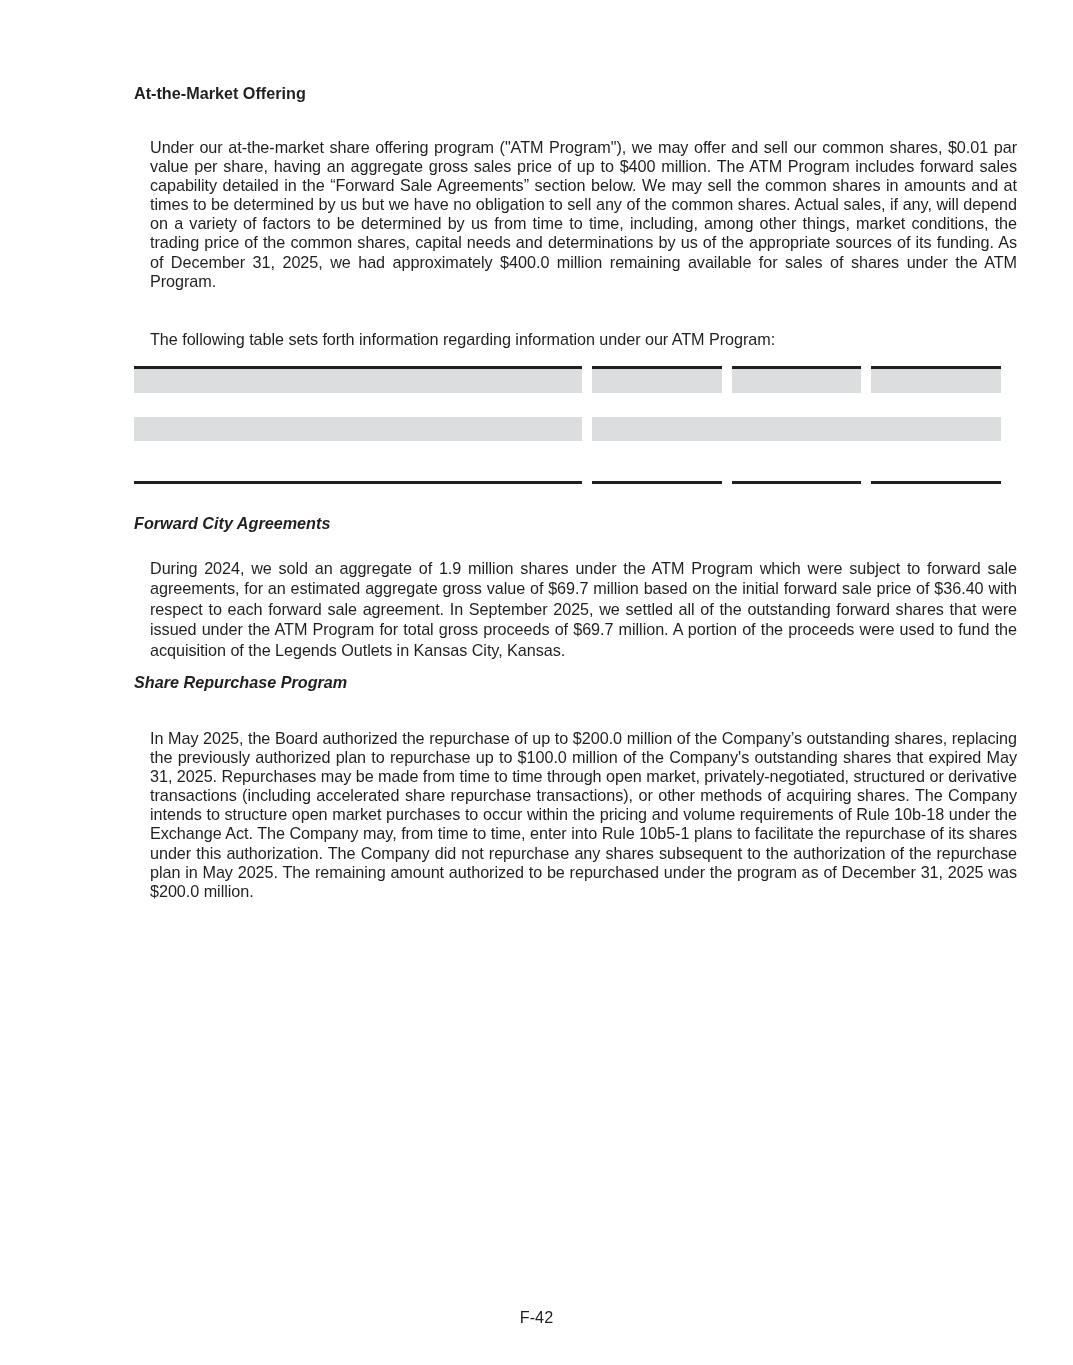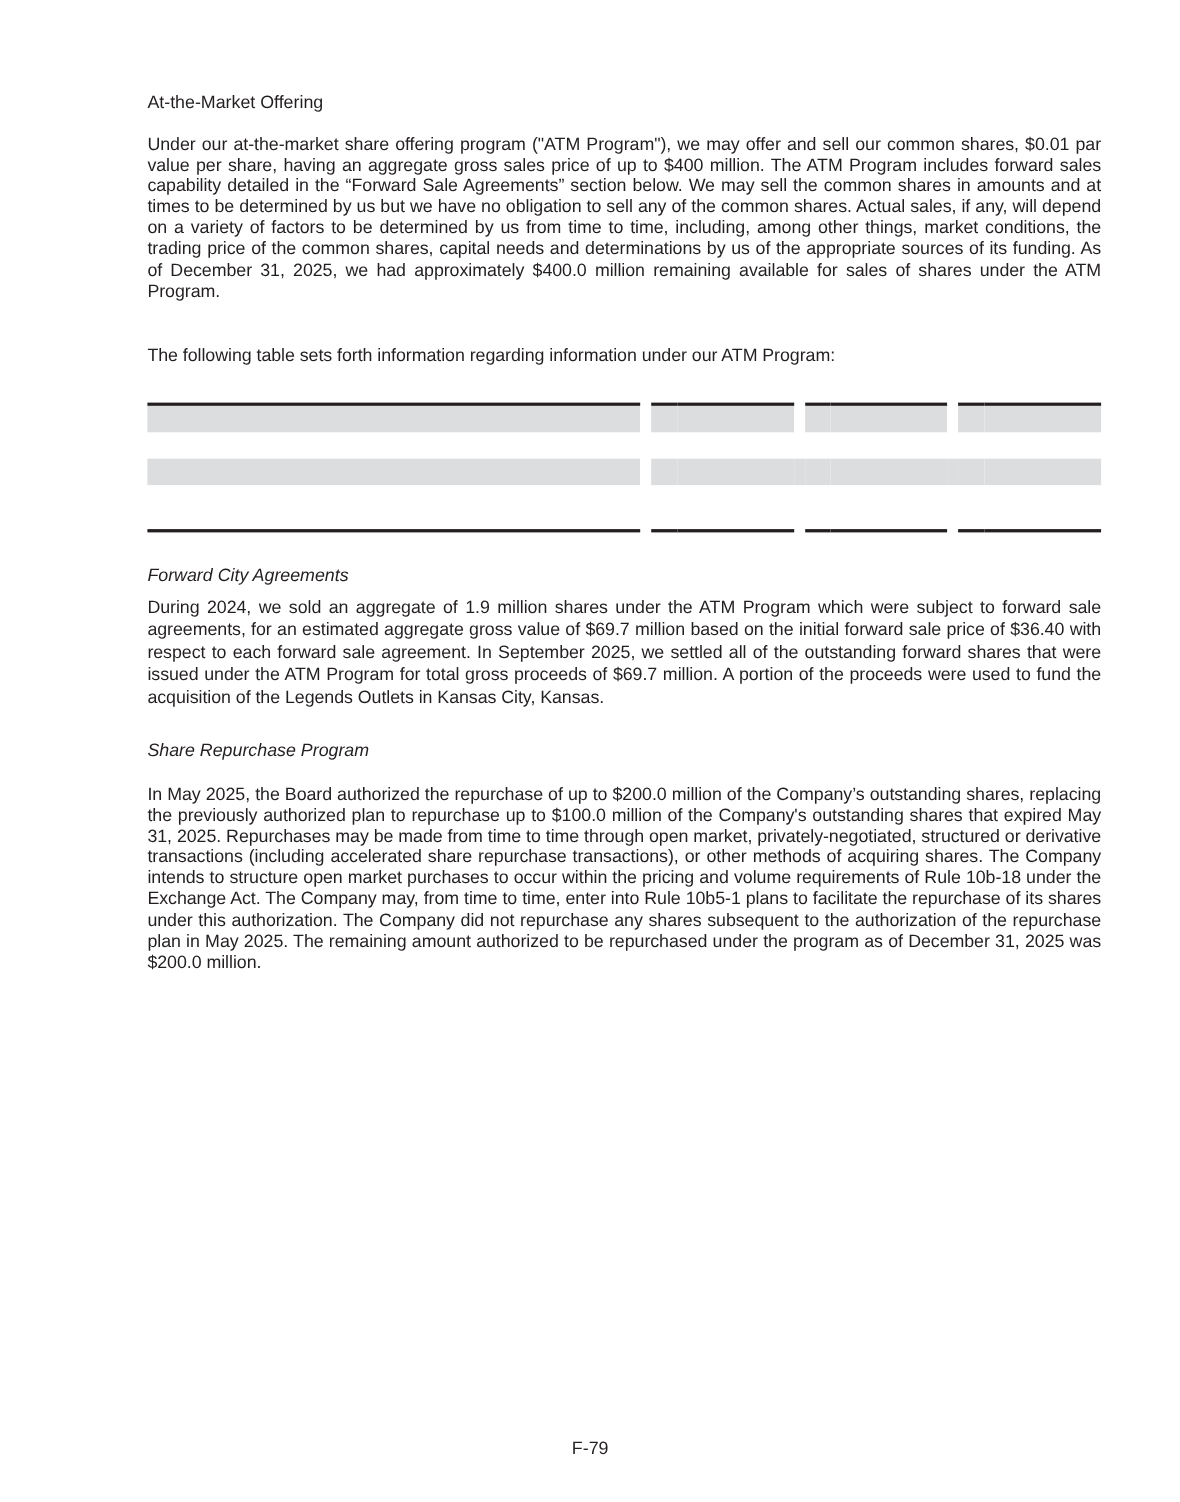--- a/index.html
+++ b/index.html
@@ -17,31 +17,31 @@
     }
     .page {
       position: absolute;
       left: 134px;
       top: 0;
       width: 867px;
     }
     .heading {
       position: absolute;
       left: 0;
-      font-weight: normal;
+      font-weight: bold;
       font-size: 16.2px;
       line-height: 19px;
       margin: 0;
     }
     .heading.italic { font-style: italic; }
     .para {
       position: absolute;
       left: 0;
       width: 867px;
-      margin: 0;
+      margin: 16px;
       text-align: justify;
       text-align-last: left;
       line-height: 19.1px;
       font-size: 16.2px;
       letter-spacing: -0.05px;
     }
     .para.loose { line-height: 20.4px; }
 
     
     .atm-table {
@@ -176,13 +176,13 @@
   <h3 class="heading italic" style="top:514px;">Forward City Agreements</h3>
 
   <p class="para loose" style="top:542px;">During 2024, we sold an aggregate of 1.9 million shares under the ATM Program which were subject to forward sale agreements, for an estimated aggregate gross value of $69.7 million based on the initial forward sale price of $36.40 with respect to each forward sale agreement. In September 2025, we settled all of the outstanding forward shares that were issued under the ATM Program for total gross proceeds of $69.7 million. A portion of the proceeds were used to fund the acquisition of the Legends Outlets in Kansas City, Kansas.</p>
 
   <h3 class="heading italic" style="top:673px;">Share Repurchase Program</h3>
 
   <p class="para" style="top:713px;">In May 2025, the Board authorized the repurchase of up to $200.0 million of the Company’s outstanding shares, replacing the previously authorized plan to repurchase up to $100.0 million of the Company's outstanding shares that expired May 31, 2025. Repurchases may be made from time to time through open market, privately-negotiated, structured or derivative transactions (including accelerated share repurchase transactions), or other methods of acquiring shares. The Company intends to structure open market purchases to occur within the pricing and volume requirements of Rule 10b-18 under the Exchange Act. The Company may, from time to time, enter into Rule 10b5-1 plans to facilitate the repurchase of its shares under this authorization. The Company did not repurchase any shares subsequent to the authorization of the repurchase plan in May 2025. The remaining amount authorized to be repurchased under the program as of December 31, 2025 was $200.0 million.</p>
 
 </div>
 
-<div class="footer">F-79</div>
+<div class="footer">F-42</div>
 
 </body></html>

